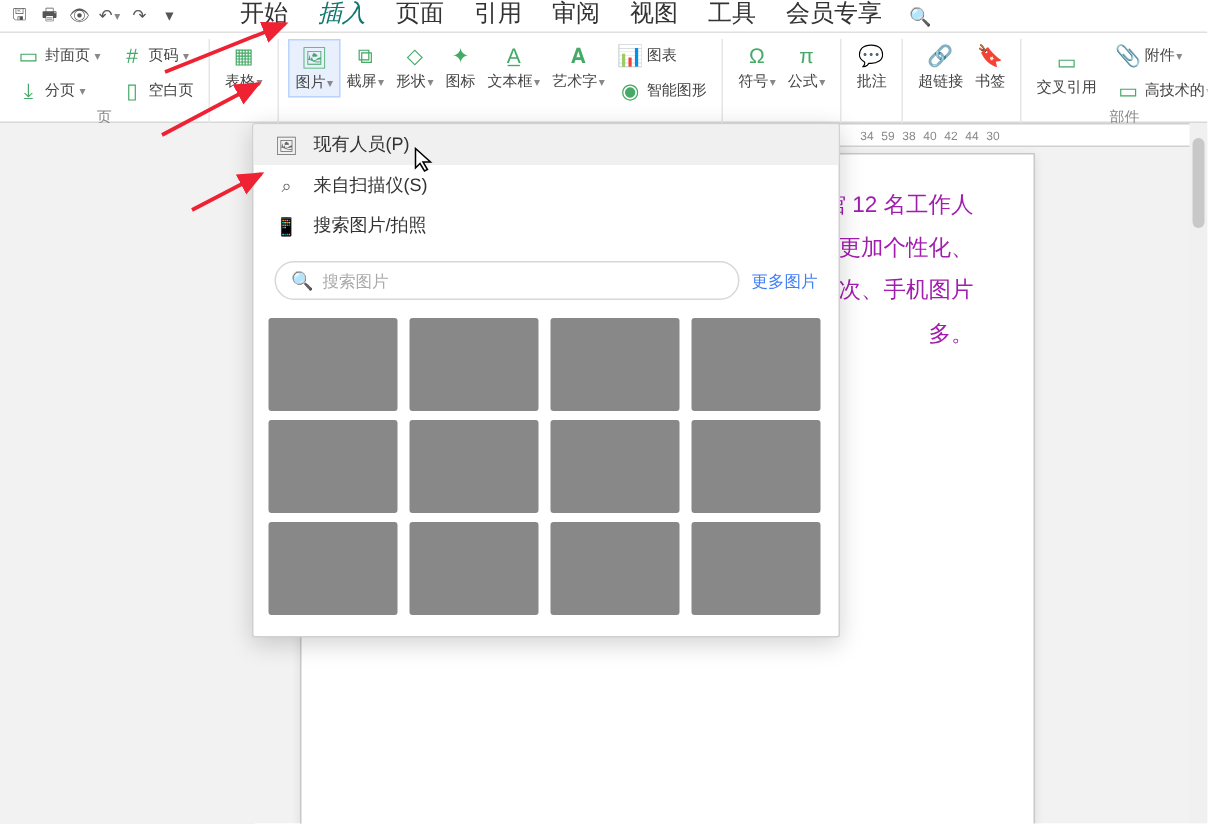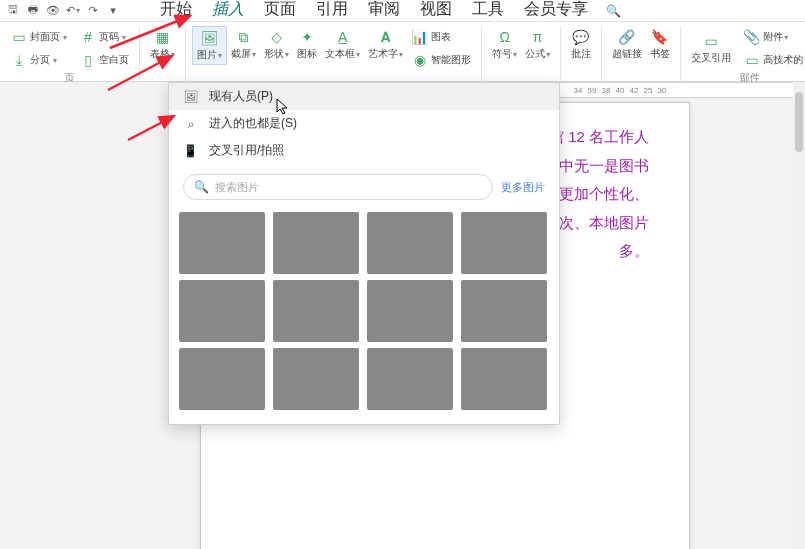--- a/index.html
+++ b/index.html
@@ -219,46 +219,45 @@
 
 </div>
 
 <div class="docarea">
   <div class="ruler">
     <span style="margin-left:370px">34</span>
     <span>59</span>
     <span>38</span>
     <span>40</span>
     <span>42</span>
-    <span>25</span>
+    <span>44</span>
     <span>30</span>
   </div>
   <div class="page">
     <div class="txt" style="text-align:right;margin-left:300px;">
       <div>馆 12 名工作人</div>
-      <div>中无一是图书</div>
       <div>更加个性化、</div>
-      <div>次、本地图片</div>
+      <div>次、手机图片</div>
       <div>多。</div>
     </div>
   </div>
 </div>
 
 <div class="dropdown">
   <div class="menuitem">
     <span class="mi-ico">🖼</span>
     <span>现有人员(P)</span>
   </div>
   <div class="menuitem">
     <span class="mi-ico">⌕</span>
-    <span>进入的也都是(S)</span>
+    <span>来自扫描仪(S)</span>
   </div>
   <div class="menuitem">
     <span class="mi-ico">📱</span>
-    <span>交叉引用/拍照</span>
+    <span>搜索图片/拍照</span>
   </div>
   <div class="searchrow">
     <div class="searchbox">
       <span class="sico">🔍</span>
       <span>搜索图片</span>
     </div>
     <span class="morelink">更多图片</span>
   </div>
   <div class="grid">
     <div class="thumb th1"></div>

